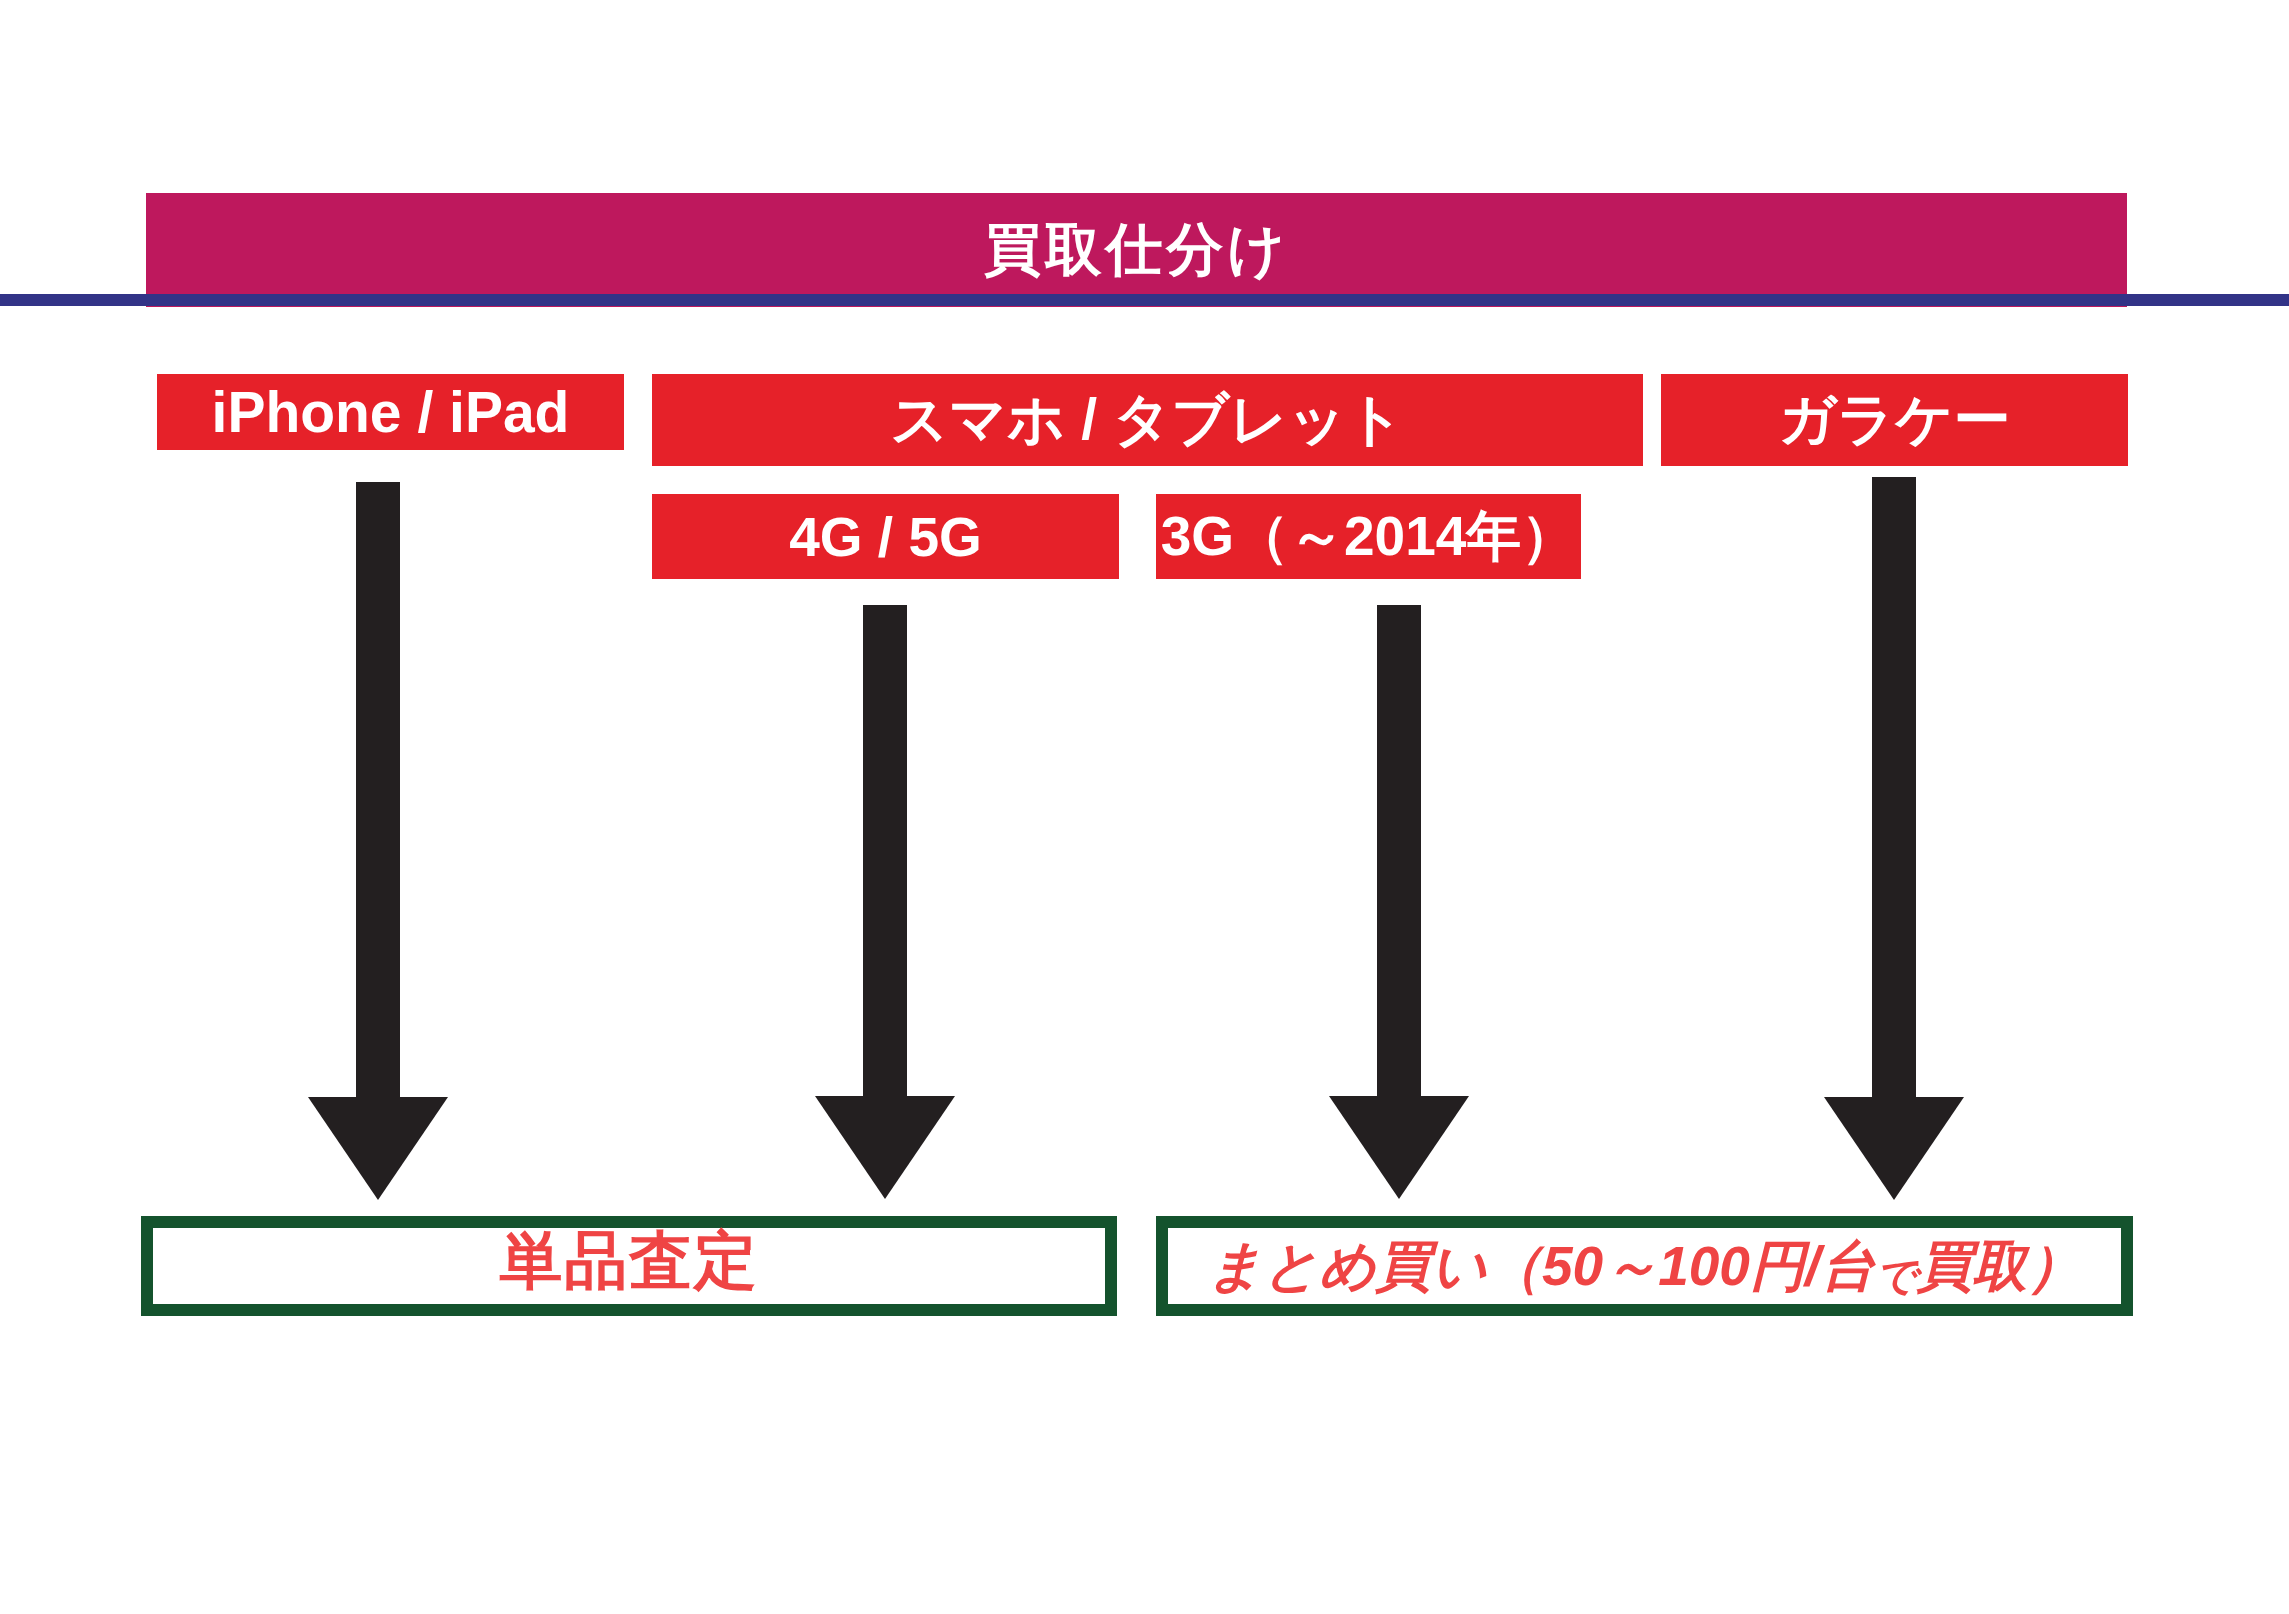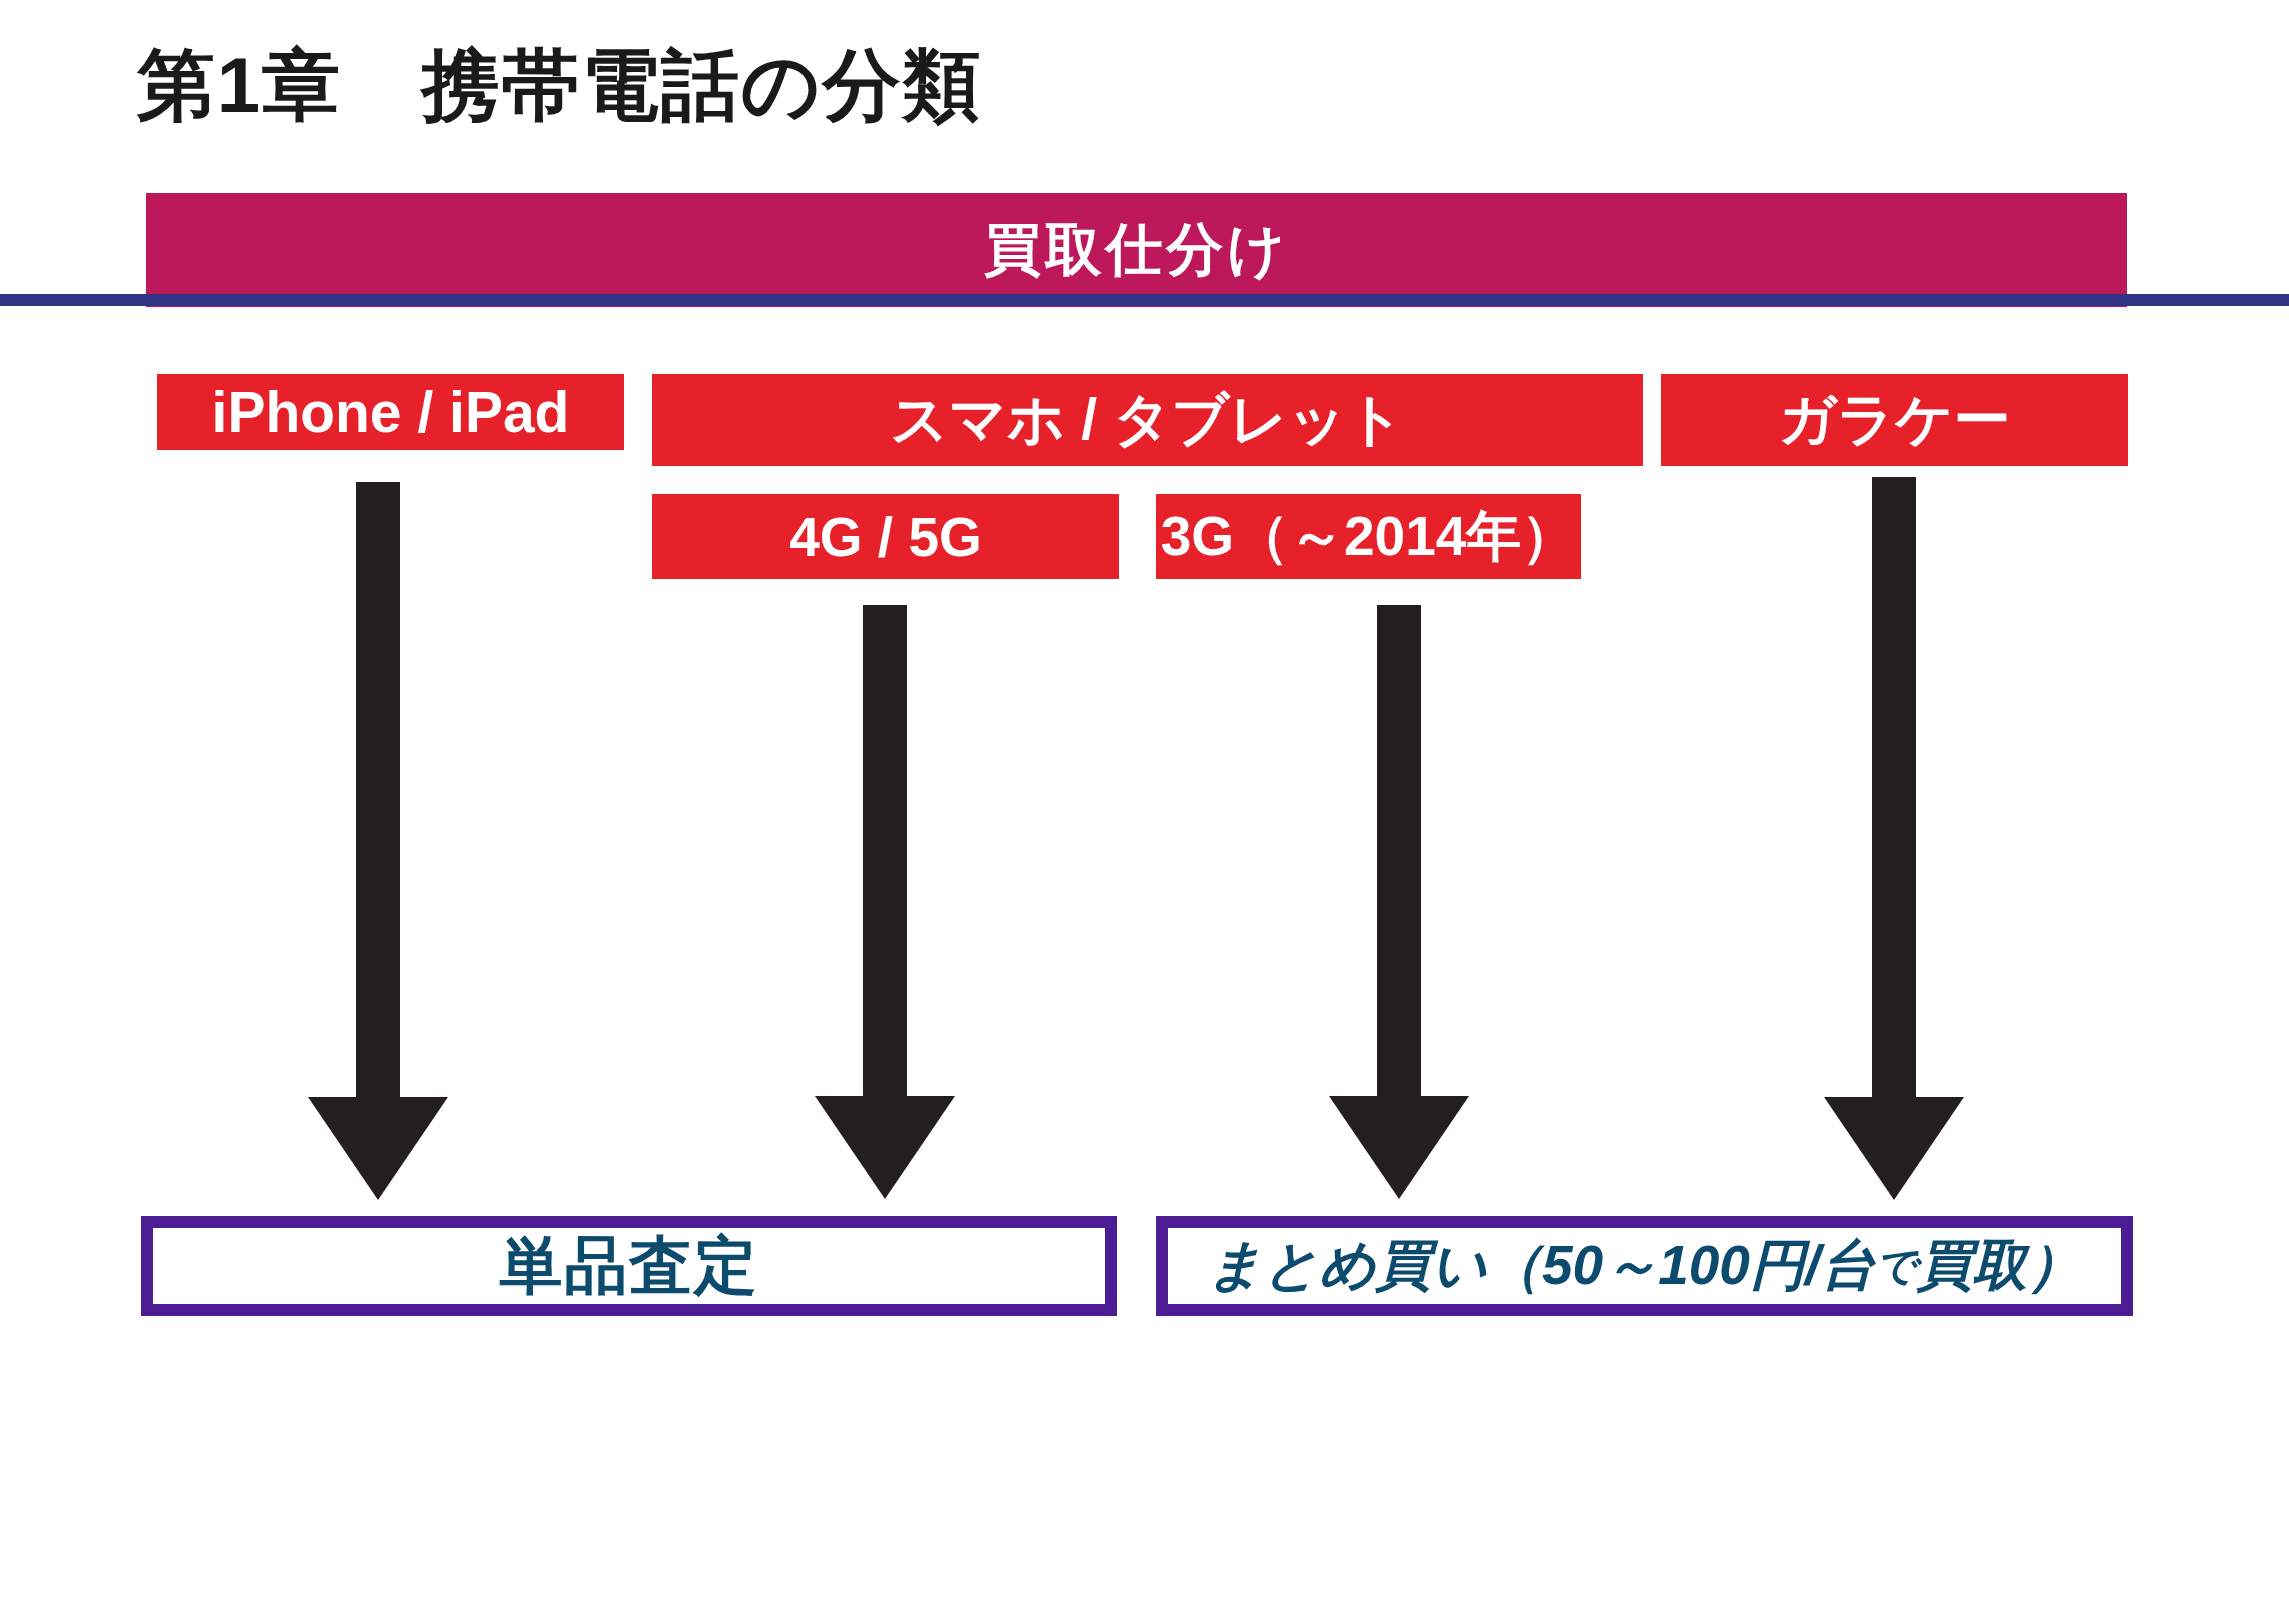--- a/index.html
+++ b/index.html
@@ -60,35 +60,34 @@
     border-top:103px solid #231f20;
   }
   .arrow-1 { left:308px;  top:482px; width:140px; height:718px; }
   .arrow-2 { left:815px;  top:605px; width:140px; height:594px; }
   .arrow-3 { left:1329px; top:605px; width:140px; height:594px; }
   .arrow-4 { left:1824px; top:477px; width:140px; height:723px; }
 
   
   .result {
     position:absolute; box-sizing:border-box;
-    background:#ffffff; border:12px solid #4c1d95;
-    color:#0c4a6e;
-    display:flex; align-items:center; justify-content:center;
+    background:#ffffff; border:12px solid #14532d;
+    color:#ef4444;
+    display:flex; align-items:flex-end; justify-content:center;
     white-space:nowrap;
   }
   .result-single { left:141px;  top:1216px; width:976px; height:100px; font-size:63px; letter-spacing:1.8px; }
   .result-bulk   { left:1156px; top:1216px; width:977px; height:100px; font-size:55px;font-style:italic; }
   .small-de { font-size:41px; }
 </style>
 </head>
 <body>
 
 <div id="page">
 
-  <div class="page-title">第1章　携帯電話の分類</div>
 
   <div class="banner">
     <span class="banner-label">買取仕分け</span>
   </div>
   <div class="banner-rule"></div>
 
   <div class="cat cat-iphone">
     <span>iPhone / iPad</span>
   </div>
   <div class="cat cat-sumaho">

